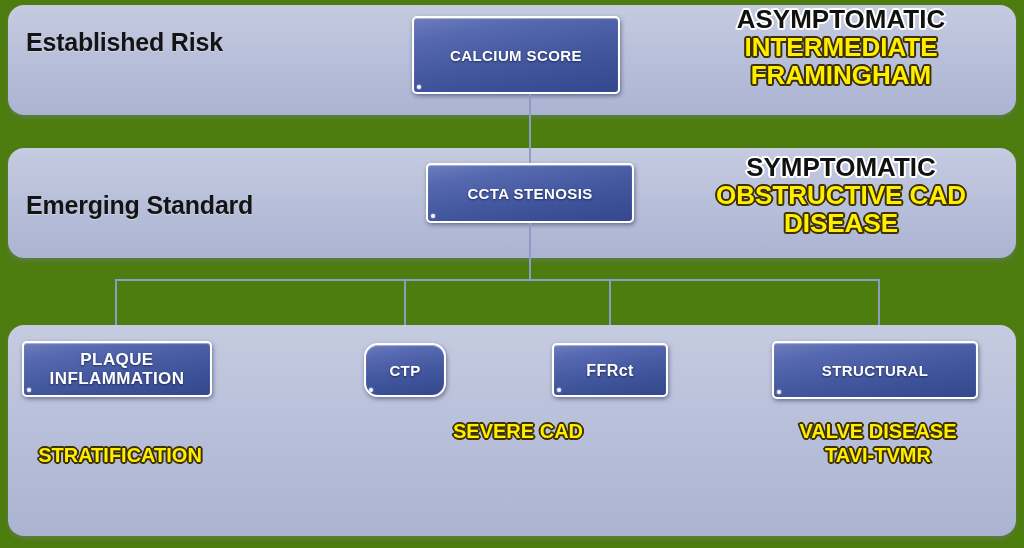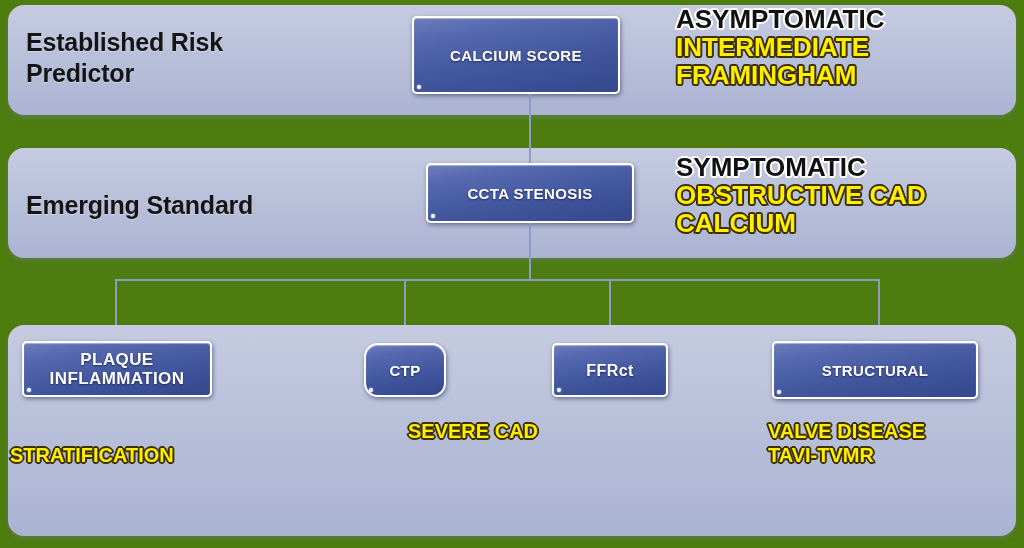--- a/index.html
+++ b/index.html
@@ -116,20 +116,21 @@
   #conn-ccta-down    { left: 529px; top: 223px; height: 57px; }
   #conn-bus          { left: 115px; top: 279px; width: 765px; }
   #conn-drop-plaque  { left: 115px; top: 279px; height: 63px; }
   #conn-drop-ctp     { left: 404px; top: 279px; height: 65px; }
   #conn-drop-ffrct   { left: 609px; top: 279px; height: 65px; }
   #conn-drop-struct  { left: 878px; top: 279px; height: 63px; }
 
   
   .caption {
     position: absolute;
+    text-align: center;
     font-weight: bold;
     line-height: 28px;
     white-space: nowrap;
   }
   .cap-black {
     color: #111111;
     font-size: 26px;
     -webkit-text-stroke: 3px #ffffff;
     paint-order: stroke fill;
     text-shadow:
@@ -178,21 +179,20 @@
 </style>
 </head>
 <body>
 
 <div id="canvas">
 
   <div class="band" id="band-established"></div>
 
   <div class="band-title" id="title-established">
     <div>Established Risk</div>
-    <div>Predictor</div>
   </div>
 
   <div class="node" id="node-calcium">
     <span class="node-label">CALCIUM SCORE</span>
   </div>
 
   <div class="caption cap-black" id="cap-asymptomatic">ASYMPTOMATIC</div>
   <div class="caption cap-yellow" id="cap-intermediate">INTERMEDIATE</div>
   <div class="caption cap-yellow" id="cap-framingham">FRAMINGHAM</div>
 
@@ -201,21 +201,21 @@
   <div class="band-title" id="title-emerging">
     <div>Emerging Standard</div>
   </div>
 
   <div class="node" id="node-ccta">
     <span class="node-label">CCTA STENOSIS</span>
   </div>
 
   <div class="caption cap-black" id="cap-symptomatic">SYMPTOMATIC</div>
   <div class="caption cap-yellow" id="cap-obstructive">OBSTRUCTIVE CAD</div>
-  <div class="caption cap-yellow" id="cap-suspeced">CALCIUM</div>
+  <div class="caption cap-yellow" id="cap-suspeced">DISEASE</div>
 
   <div class="conn conn-v" id="conn-calcium-ccta"></div>
   <div class="conn conn-v" id="conn-ccta-down"></div>
   <div class="conn conn-h" id="conn-bus"></div>
   <div class="conn conn-v" id="conn-drop-plaque"></div>
   <div class="conn conn-v" id="conn-drop-ctp"></div>
   <div class="conn conn-v" id="conn-drop-ffrct"></div>
   <div class="conn conn-v" id="conn-drop-struct"></div>
 
   <div class="band" id="band-apps"></div>

